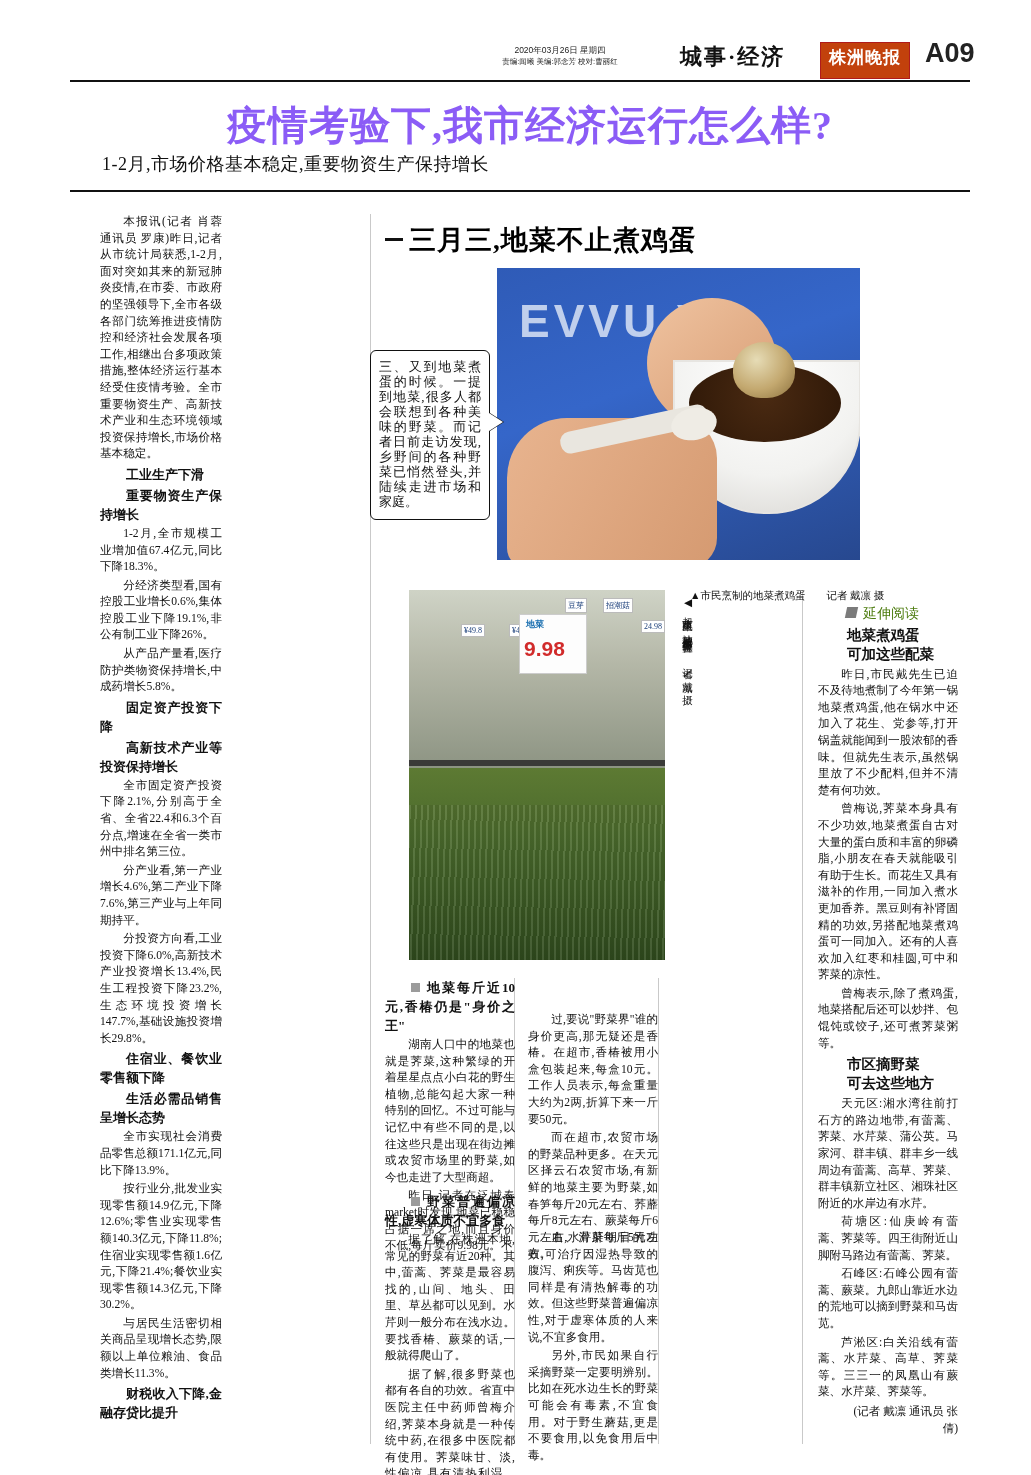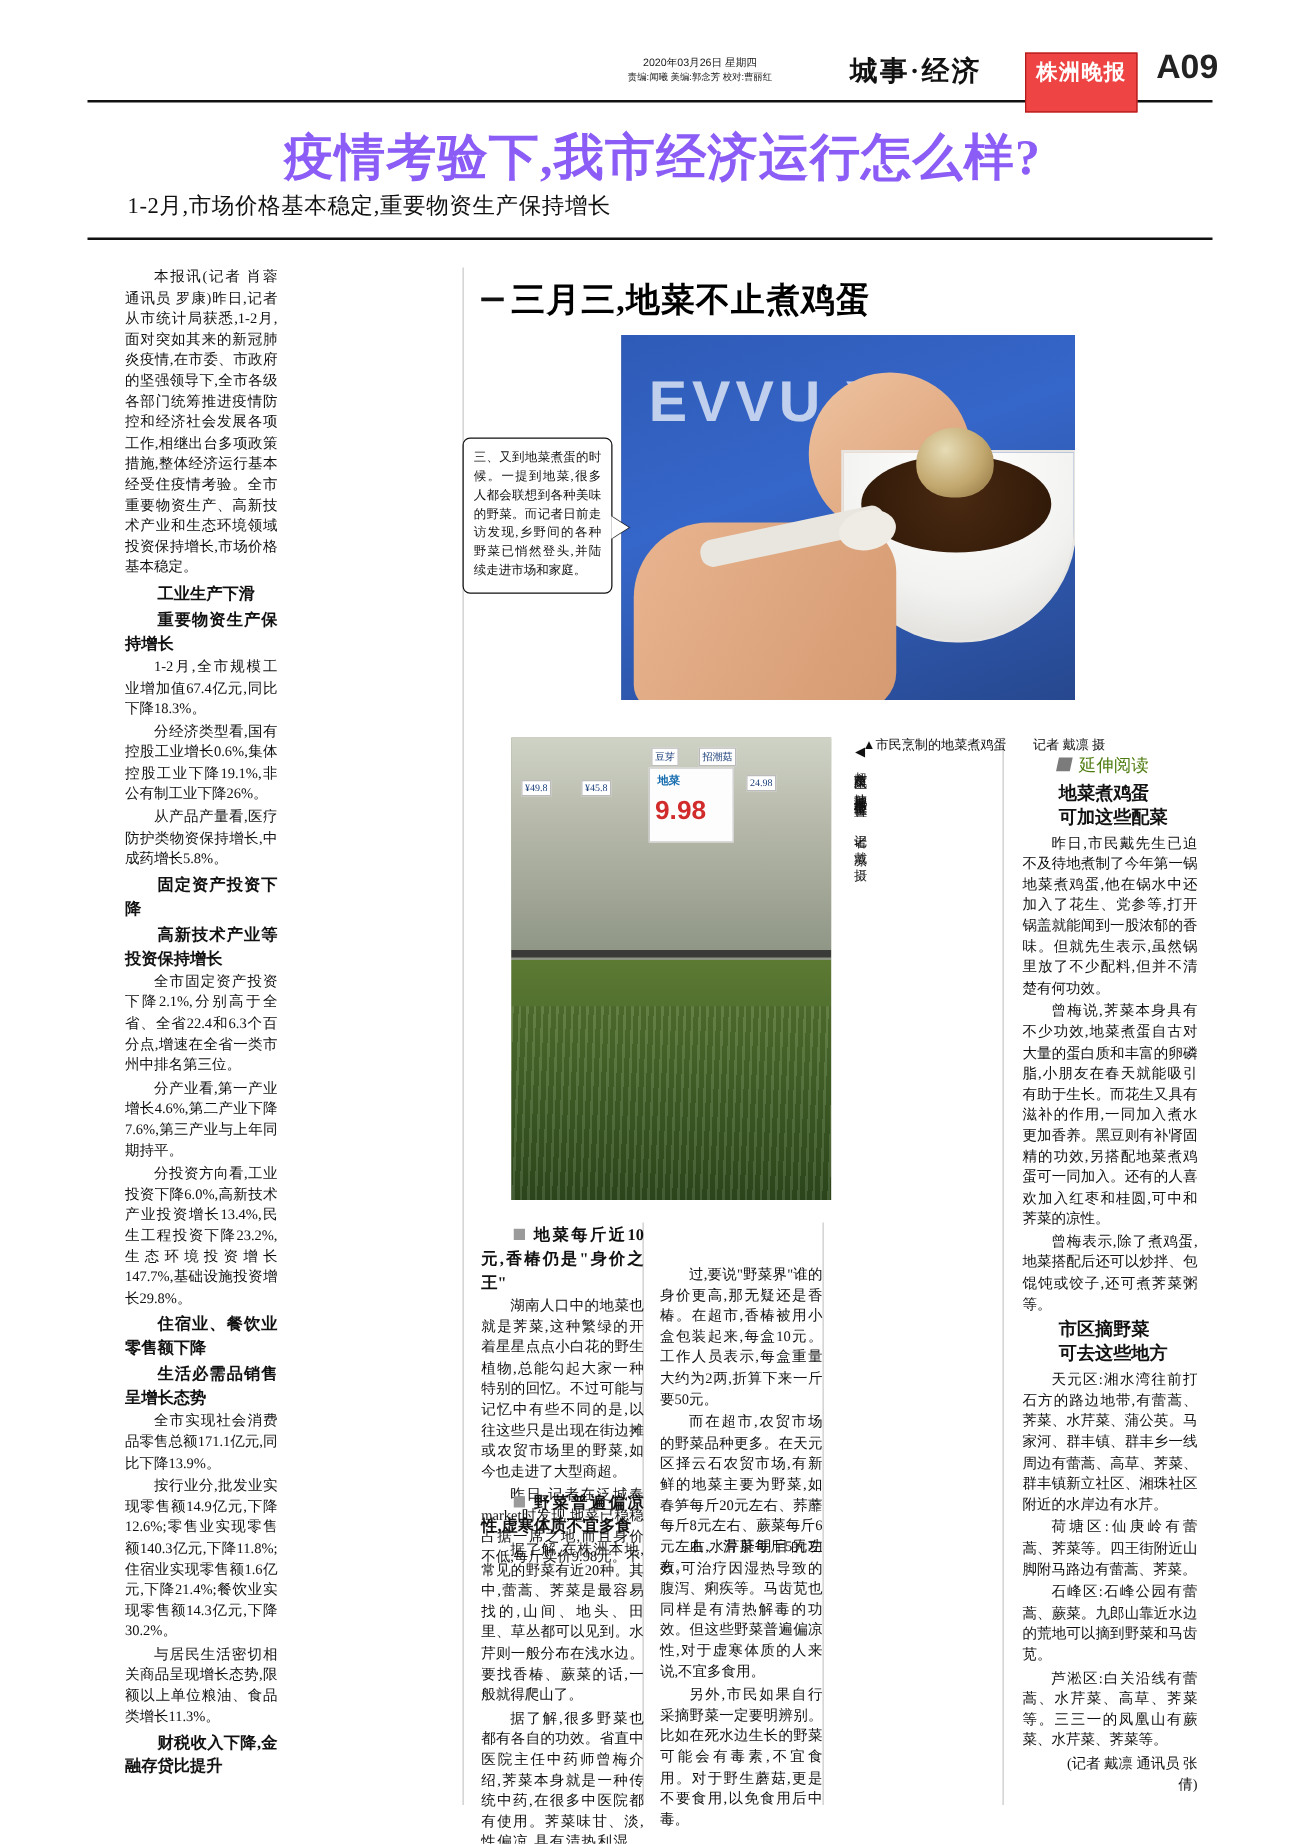--- a/index.html
+++ b/index.html
@@ -26,22 +26,22 @@
     font-family:"Liberation Sans", sans-serif;
   }
   .mast-meta .l1{display:block;}
   .mast-meta .l2{display:block;font-size:7.5px;text-align:center;}
   .mast-section{
     position:absolute;left:680px;top:42px;
     font-size:22px;font-weight:bold;letter-spacing:2px;color:#111;
   }
   .mast-logo{
     position:absolute;left:820px;top:42px;
-    background:#ef4444;color:#fff;font-size:17px;font-weight:bold;
-    padding:3px 8px 20px 8px;letter-spacing:1px;
+    background:#c2410c;color:#fff;font-size:17px;font-weight:bold;
+    padding:3px 8px 9px 8px;letter-spacing:1px;
     border:1px solid #b01b1b;
   }
   .mast-page{
     position:absolute;left:925px;top:38px;
     font-size:27px;font-weight:bold;color:#222;
     font-family:"Liberation Sans", sans-serif;
   }
 
   
   .headline{
@@ -97,21 +97,21 @@
   .p1-spoon{position:absolute;left:62px;top:150px;width:150px;height:22px;background:#e9e6df;
     transform:rotate(-12deg);border-radius:10px;}
   .p1-spoon2{position:absolute;left:174px;top:140px;width:46px;height:32px;background:#efece5;
     border-radius:50%;transform:rotate(-12deg);}
 
   
   .bubble{
     position:absolute;left:370px;top:350px;width:120px;min-height:120px;
     border:1px solid #111;border-radius:6px;background:#fff;
     padding:8px 8px 10px 8px;box-sizing:border-box;
-    font-size:10px;line-height:15px;text-align:justify;font-family:Liberation Serif, serif;
+    font-size:13px;line-height:15px;text-align:justify;font-family:Liberation Serif, serif;
   }
   .bubble:after{
     content:"";position:absolute;right:-14px;top:62px;width:0;height:0;
     border-top:9px solid transparent;border-bottom:9px solid transparent;border-left:14px solid #fff;
     filter:drop-shadow(1px 0 0 #111);
   }
   .caption{
     position:absolute;font-size:10.5px;color:#111;
   }
   .cap1{left:690px;top:566px;width:260px;margin-top:23px;}
@@ -124,21 +124,21 @@
     background:linear-gradient(180deg,#cfd3c6 0%,#b5b8a8 40%,#8d9483 100%);}
   .p2-shelf{position:absolute;left:0;top:46%;width:100%;height:6px;background:#3a3a38;}
   .p2-bottom{position:absolute;left:0;top:48%;width:100%;height:52%;
     background:linear-gradient(180deg,#5d7a33 0%,#46662a 45%,#2f4a1d 100%);}
   .p2-greens{position:absolute;left:0;top:58%;width:100%;height:42%;
     background:repeating-linear-gradient(92deg, rgba(255,255,255,.10) 0 2px, rgba(0,0,0,.08) 2px 6px);}
   .p2-tag{position:absolute;left:110px;top:24px;width:66px;height:58px;background:#fdfdfd;border:1px solid #ccc;}
   .p2-tag .price{position:absolute;left:4px;top:22px;font-size:21px;color:#d12b2b;font-weight:bold;
     font-family:"Liberation Sans", sans-serif;}
   .p2-tag .hdr{position:absolute;left:6px;top:3px;font-size:9px;color:#1a6fb0;font-weight:bold;}
-  .p2-lbl{position:absolute;font-size:8px;color:#1b3f7a;background:#fff;border:1px solid #bbb;padding:1px 2px;}
+  .p2-lbl{position:absolute;font-size:8px;color:#1b3f7a;background:#fff;border:1px solid #bbb;padding:1px 2px;margin-left:44px;}
 
   .cap2{
     position:absolute;left:672px;top:596px;width:22px;height:360px;
     writing-mode:vertical-rl;text-orientation:upright;
     font-size:10.5px;line-height:14px;letter-spacing:1px;
   }
 
   
   .kicker{
     font-weight:bold;font-size:13px;line-height:19px;margin:0 0 5px 0;text-indent:0;

